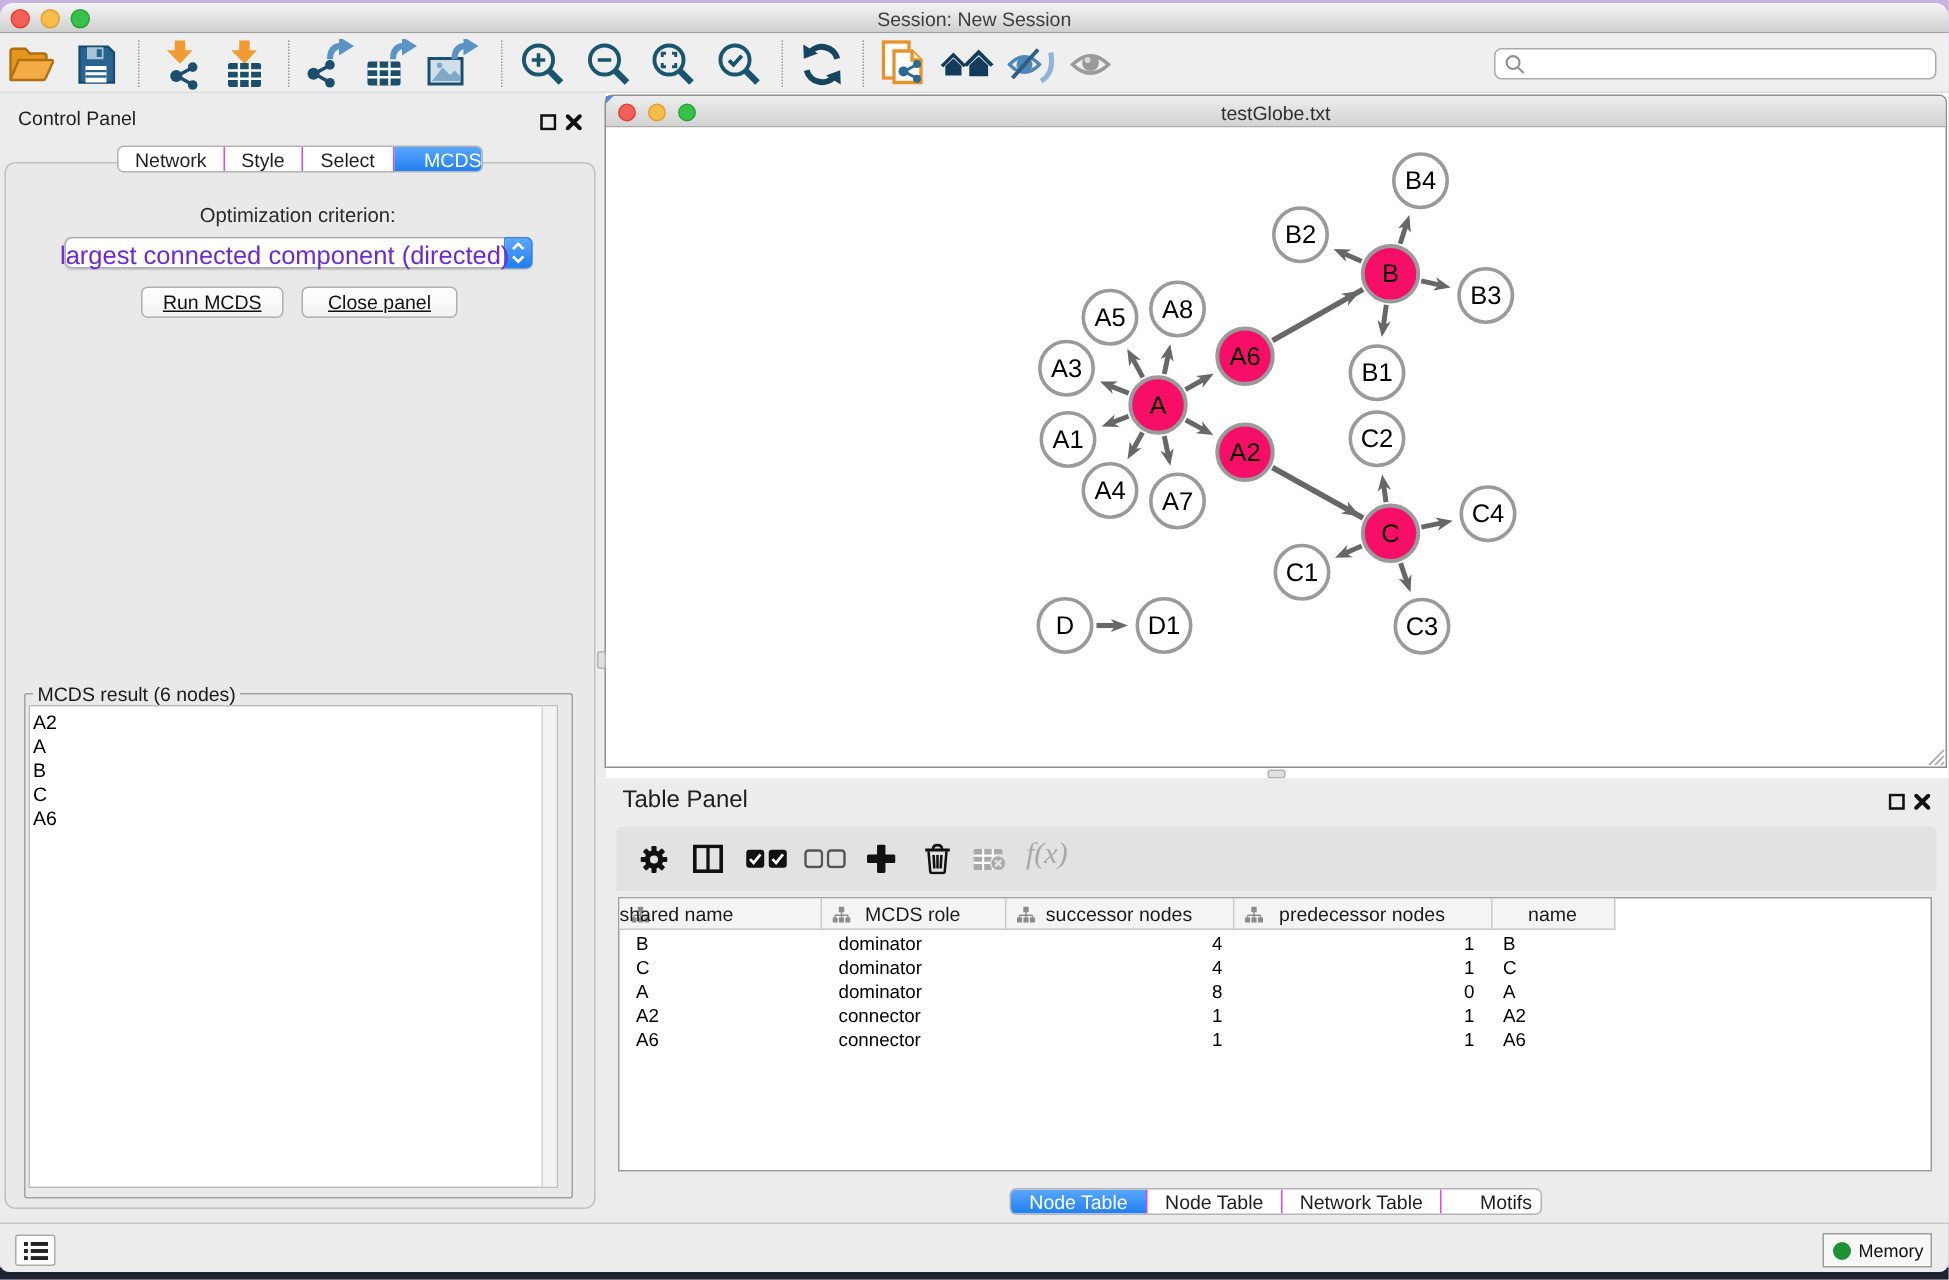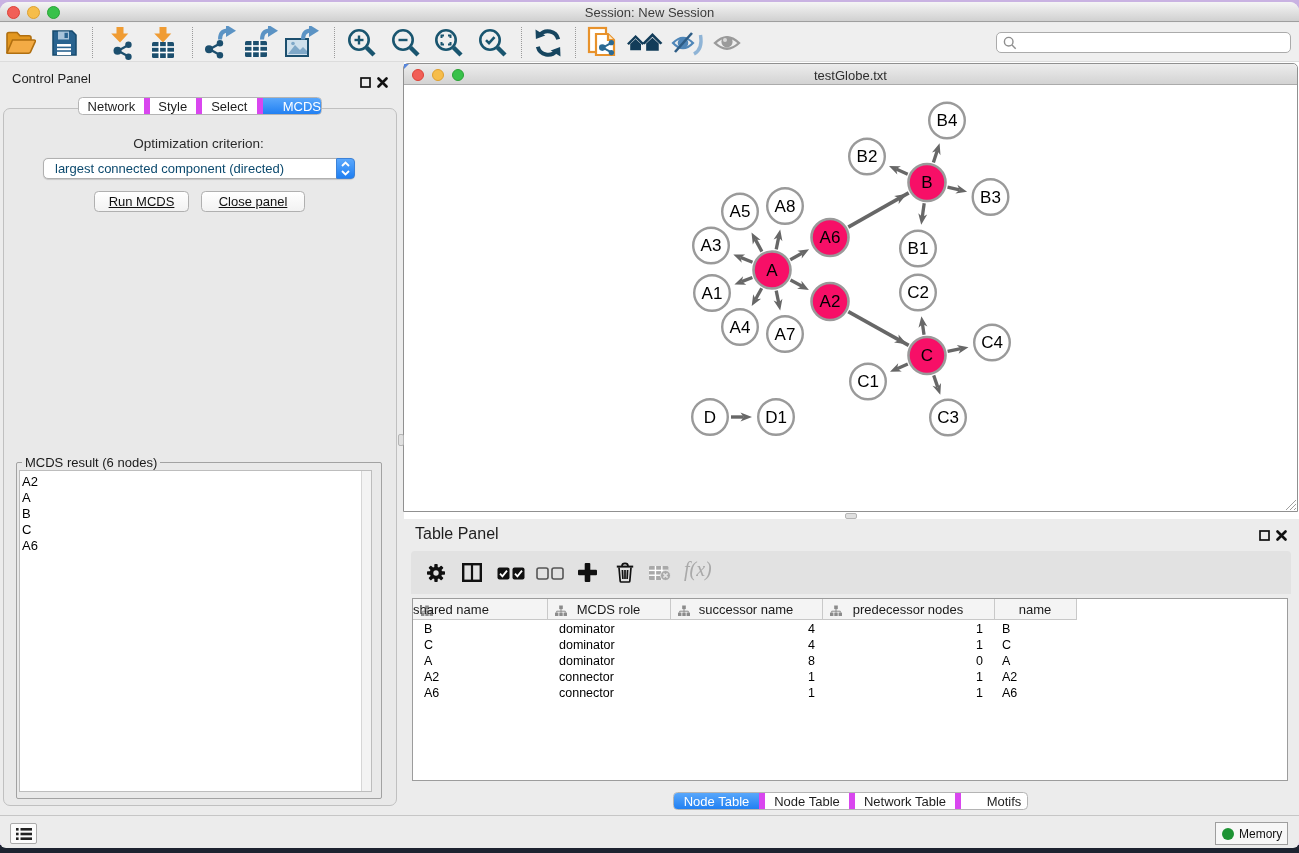--- a/index.html
+++ b/index.html
@@ -1,19 +1,19 @@
 <!DOCTYPE html>
 <html><head><meta charset="utf-8">
 <style>
 * { margin:0; padding:0; box-sizing:border-box; }
 html,body { width:1299px; height:853px; overflow:hidden; background:#c9b2e2;
   font-family:"Liberation Sans", sans-serif; }
 .abs { position:absolute; }
 .seg { position:absolute; display:flex; background:#fff; border:1px solid #b4b4b4; border-radius:4.5px; overflow:hidden; }
-.seg div { display:flex; align-items:center; justify-content:center; font-size:13px; color:#1e1e1e; border-right:6px solid #d946ef; }
+.seg div { display:flex; align-items:center; justify-content:center; font-size:13px; color:#1e1e1e; border-right:1px solid #d946ef; }
 .seg div:last-child { border-right:none;padding-left:20px; }
 .seg .on { background:linear-gradient(#59a7fb,#2180f2); color:#fff; }
 .btn { position:absolute; background:linear-gradient(#ffffff,#f2f2f2); border:1px solid #b0b0b0; border-radius:4.5px;
   display:flex; align-items:center; justify-content:center; font-size:13px; color:#111;text-decoration:underline; }
 </style></head>
 <body>
 
 <div class="abs" style="left:0;top:845px;width:1299px;height:8px;background:#1d2330"></div>
 
 <div class="abs" style="left:0;top:2px;width:1299px;height:846px;background:#ececec;border-radius:9px 9px 6px 6px"></div>
@@ -226,21 +226,21 @@
 <div class="abs" style="left:0px;top:136px;width:397px;text-align:center;font-size:13.5px;color:#2a2a2a">Optimization criterion:</div>
 
 <div class="abs" style="left:43px;top:158px;width:312px;height:21px;background:#fff;border:1px solid #b0b0b0;border-radius:5px;box-shadow:0 0.5px 1px rgba(0,0,0,0.15)"></div>
 <div class="abs" style="left:336px;top:158px;width:19px;height:21px;background:linear-gradient(#5ba8fc,#1f7ff2);border-radius:1px 4px 4px 1px;border:1px solid #3c82d8"></div>
 <svg class="abs" style="left:339px;top:160px" width="13" height="17" viewBox="0 0 13 17">
     <g fill="none" stroke="#fff" stroke-width="1.8">
       <path d="M3 6 L6.5 2.6 L10 6"></path>
       <path d="M3 11 L6.5 14.4 L10 11"></path>
     </g>
   </svg>
-<div class="abs" style="left:55px;top:161px;font-size:13px;color:#0c4a6e">largest connected component (directed)</div>
+<div class="abs" style="left:40px;top:161px;font-size:17px;color:#6d28d9">largest connected component (directed)</div>
 <div class="btn" style="left:94px;top:191px;width:95px;height:21px">Run MCDS</div>
 <div class="btn" style="left:201px;top:191px;width:104px;height:21px">Close panel</div>
 
 <div class="abs" style="left:16px;top:462px;width:366px;height:337px;border:1px solid #a2a2a2;border-radius:2px"></div>
 <div class="abs" style="left:22px;top:455px;background:#e9e9e9;padding:0 3px;font-size:13px;color:#1a1a1a">MCDS result (6 nodes)</div>
 <div class="abs" style="left:19px;top:470px;width:353px;height:322px;background:#fff;border:1px solid #bdbdbd"></div>
 <div class="abs" style="left:361px;top:471px;width:10px;height:320px;background:#f3f3f3;border-left:1px solid #d6d6d6"></div>
 <div class="abs" style="left:22px;top:474px;font-size:13px;color:#000;line-height:16px">A2<br>A<br>B<br>C<br>A6</div>
 
 <div class="abs" style="left:398px;top:62px;width:901px;height:457px;background:#fff"></div>
@@ -464,21 +464,21 @@
         <rect x="8.6" y="7.6" width="3.4" height="3.4"></rect>
       </g>
       <g stroke="#8b8b8b" stroke-width="1">
         <line x1="6" y1="4" x2="6" y2="6.2"></line>
         <line x1="1.7" y1="6.2" x2="10.3" y2="6.2"></line>
         <line x1="1.7" y1="6.2" x2="1.7" y2="7.6"></line>
         <line x1="10.3" y1="6.2" x2="10.3" y2="7.6"></line>
         <line x1="6" y1="6.2" x2="6" y2="7.6"></line>
       </g>
     </svg></div>
-<div class="abs" style="left:670px;top:602px;width:152px;text-align:center;font-size:13px;color:#1a1a1a">successor name</div>
+<div class="abs" style="left:670px;top:602px;width:152px;text-align:center;font-size:13px;color:#1a1a1a">successor nodes</div>
 <div class="abs" style="left:830px;top:603px"><svg width="12" height="12" viewBox="0 0 12 12">
       <g fill="#8b8b8b">
         <rect x="4.2" y="0.5" width="3.6" height="3.6"></rect>
         <rect x="0" y="7.6" width="3.4" height="3.4"></rect>
         <rect x="4.3" y="7.6" width="3.4" height="3.4"></rect>
         <rect x="8.6" y="7.6" width="3.4" height="3.4"></rect>
       </g>
       <g stroke="#8b8b8b" stroke-width="1">
         <line x1="6" y1="4" x2="6" y2="6.2"></line>
         <line x1="1.7" y1="6.2" x2="10.3" y2="6.2"></line>

